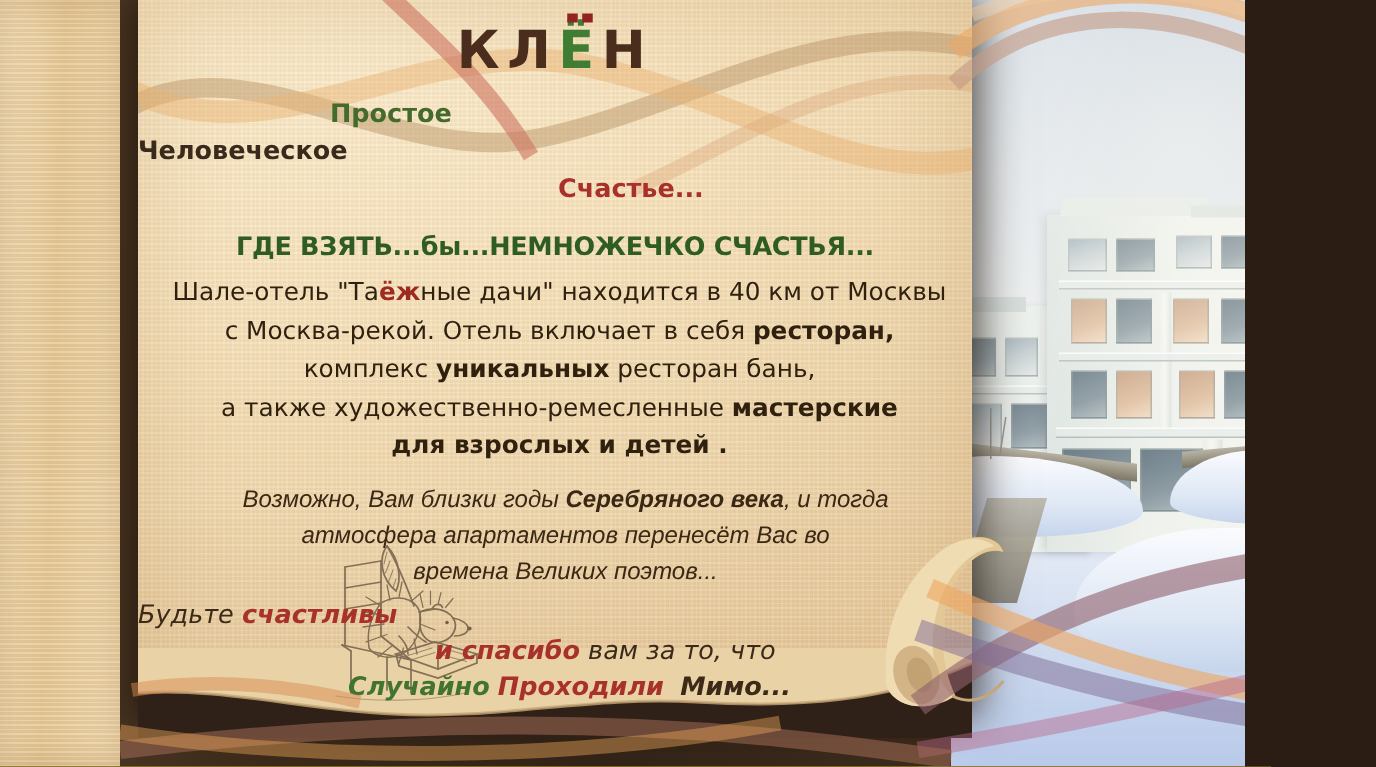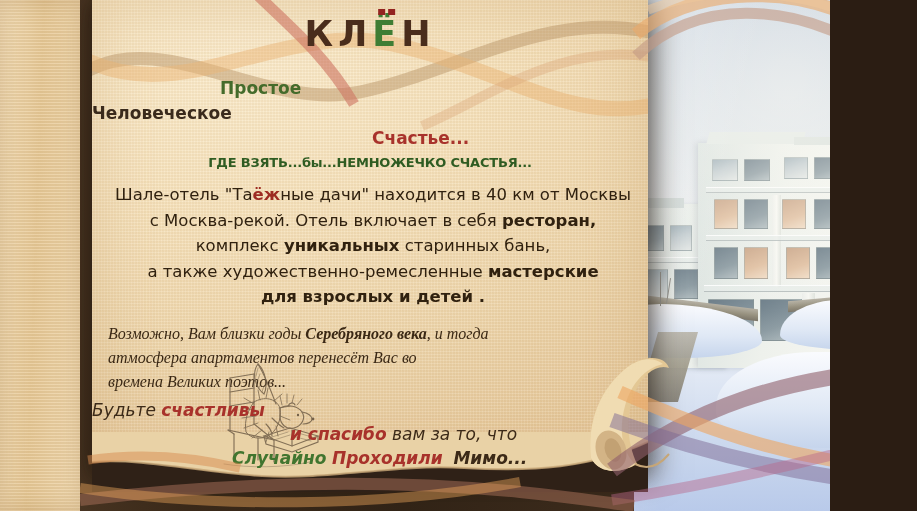--- a/index.html
+++ b/index.html
@@ -180,56 +180,57 @@
     transform: translateX(-52%);
     display: flex; gap: 3px;
   }
   .logo .yo .dots i {
     display: block; width: 7px; height: 6px;
     background: #93231f;
   }
 
   
   .tagline {
-    position: absolute; left: 0; top: 76px; width: 556px;
+    position: absolute; left: 0; top: 64px; width: 556px;
     font-family: "DejaVu Sans", sans-serif;
     font-size: 17px; font-weight: 600;
     line-height: 25px;
   }
   .tagline .t1 { padding-left: 128px; color: #446b2b; }
   .tagline .t2 { color: #3a2a1c; }
   .tagline .t3 { padding-left: 280px; color: #a8322b; }
 
   
   .headline {
     position: absolute; left: 0; top: 155px; width: 556px;
     text-align: center;
     font-family: "DejaVu Sans", sans-serif;
-    font-weight: 700; font-size: 13px;
+    font-weight: 700; font-size: 17px;
     letter-spacing: -.2px;
     color: #2f5c22;
     white-space: nowrap;
   }
 
   
   .body-par {
     position: absolute; left: 8px; top: 182px; width: 546px;
     text-align: center;
     font-family: "DejaVu Sans", sans-serif;
     font-size: 16.5px;
     line-height: 25.5px;
     color: #30210f;
   }
   .body-par b { font-weight: 700; }
   .body-par .hot { color: #9d2b22; font-weight: 700; }
 
   
   .italic-par {
     position: absolute; left: 16px; top: 322px; width: 538px;
-    font-family: Liberation Serif, serif;
+    text-align: center;
+    font-family: Liberation Sans, sans-serif;
     font-style: italic;
     font-size: 16px;
     line-height: 24px;
     color: #3a2815;
   }
   .italic-par b { font-weight: 700; }
 
   
   .closing {
     position: absolute; left: 0; top: 398px; width: 556px;
@@ -376,21 +377,21 @@
       <div class="t1">Простое</div>
       <div class="t2">Человеческое</div>
       <div class="t3">Счастье...</div>
     </div>
 
     <div class="headline">ГДЕ ВЗЯТЬ...бы...НЕМНОЖЕЧКО СЧАСТЬЯ...</div>
 
     <div class="body-par">
       <div><span>Шале-отель "Та</span><span class="hot">ёж</span><span>ные дачи" находится в 40 км от Москвы</span></div>
       <div><span>с  Москва-рекой.  Отель включает в себя </span><b>ресторан,</b></div>
-      <div><span>комплекс </span><b>уникальных</b><span> старинных бань,</span></div>
+      <div><span>комплекс </span><b>уникальных</b><span> ресторан бань,</span></div>
       <div><span>а также  художественно-ремесленные </span><b>мастерские</b></div>
       <div><b>для  взрослых и детей .</b></div>
     </div>
 
     <div class="italic-par">
       <div><span>Возможно, Вам близки годы </span><b>Серебряного века</b><span>, и тогда</span></div>
       <div>атмосфера апартаментов перенесёт Вас во</div>
       <div>времена Великих поэтов...</div>
     </div>
 

